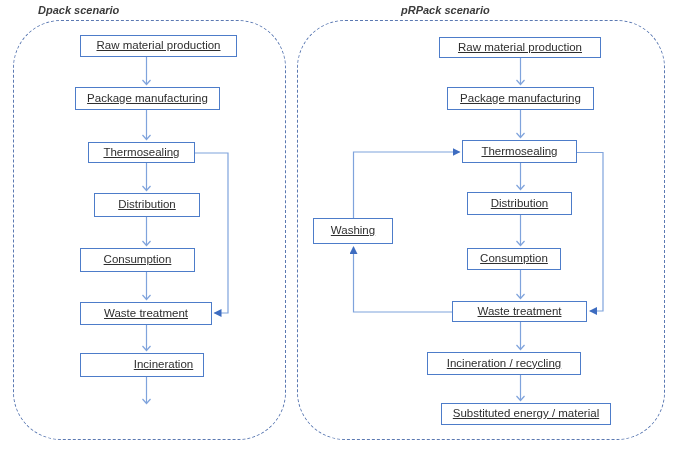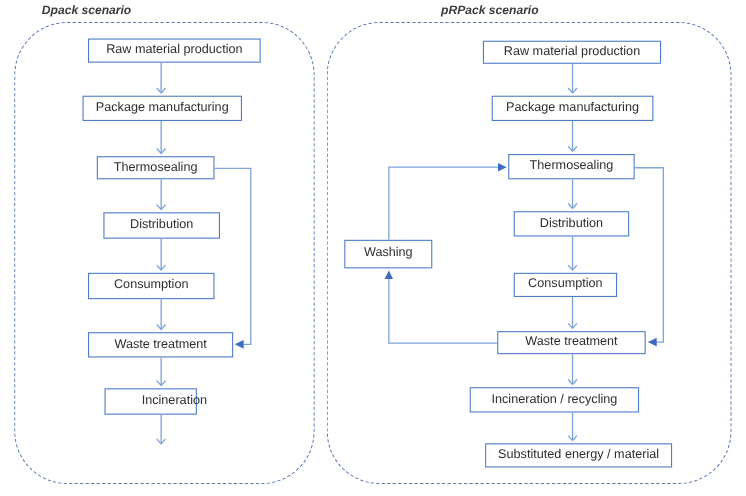--- a/index.html
+++ b/index.html
@@ -30,20 +30,21 @@
     border: 1.4px solid #4d7cc9;
     background: #ffffff;
     box-sizing: border-box;
     display: flex;
     align-items: center;
     justify-content: center;
     font-size: 11.5px;
     color: #2e2e2e;
     white-space: nowrap;
     line-height: 1;
+    text-decoration: underline;
   }
   svg.arrows {
     position: absolute;
     left: 0; top: 0;
     width: 678px; height: 451px;
     pointer-events: none;
   }
   svg.arrows line, svg.arrows polyline {
     fill: none;
     stroke: #7fa3dc;
@@ -94,21 +95,21 @@
 
     <polyline points="577,152.5 603,152.5 603,311 590,311" marker-end="url(#tri)"></polyline>
   </svg>
 
   <div class="node" style="left:80px;  top:35px;  width:157px; height:22px;">Raw material production</div>
   <div class="node" style="left:75px;  top:87px;  width:145px; height:23px;">Package manufacturing</div>
   <div class="node" style="left:88px;  top:142px; width:107px; height:21px;">Thermosealing</div>
   <div class="node" style="left:94px;  top:193px; width:106px; height:24px;">Distribution</div>
   <div class="node" style="left:80px;  top:248px; width:115px; height:24px;">Consumption</div>
   <div class="node" style="left:80px;  top:302px; width:132px; height:23px;">Waste treatment</div>
-  <div class="node" style="left:95px;  top:353px; width:84px; height:24px;padding-left:43px;">Incineration</div>
+  <div class="node" style="left:80px;  top:353px; width:124px; height:24px;padding-left:43px;">Incineration</div>
 
   <div class="node" style="left:439px; top:37px;  width:162px; height:21px;">Raw material production</div>
   <div class="node" style="left:447px; top:87px;  width:147px; height:23px;">Package manufacturing</div>
   <div class="node" style="left:462px; top:140px; width:115px; height:23px;">Thermosealing</div>
   <div class="node" style="left:467px; top:192px; width:105px; height:23px;">Distribution</div>
   <div class="node" style="left:467px; top:248px; width:94px;  height:22px;">Consumption</div>
   <div class="node" style="left:452px; top:301px; width:135px; height:21px;">Waste treatment</div>
   <div class="node" style="left:427px; top:352px; width:154px; height:23px;">Incineration / recycling</div>
   <div class="node" style="left:441px; top:403px; width:170px; height:22px;">Substituted energy / material</div>
   <div class="node" style="left:313px; top:218px; width:80px;  height:26px;">Washing</div>

